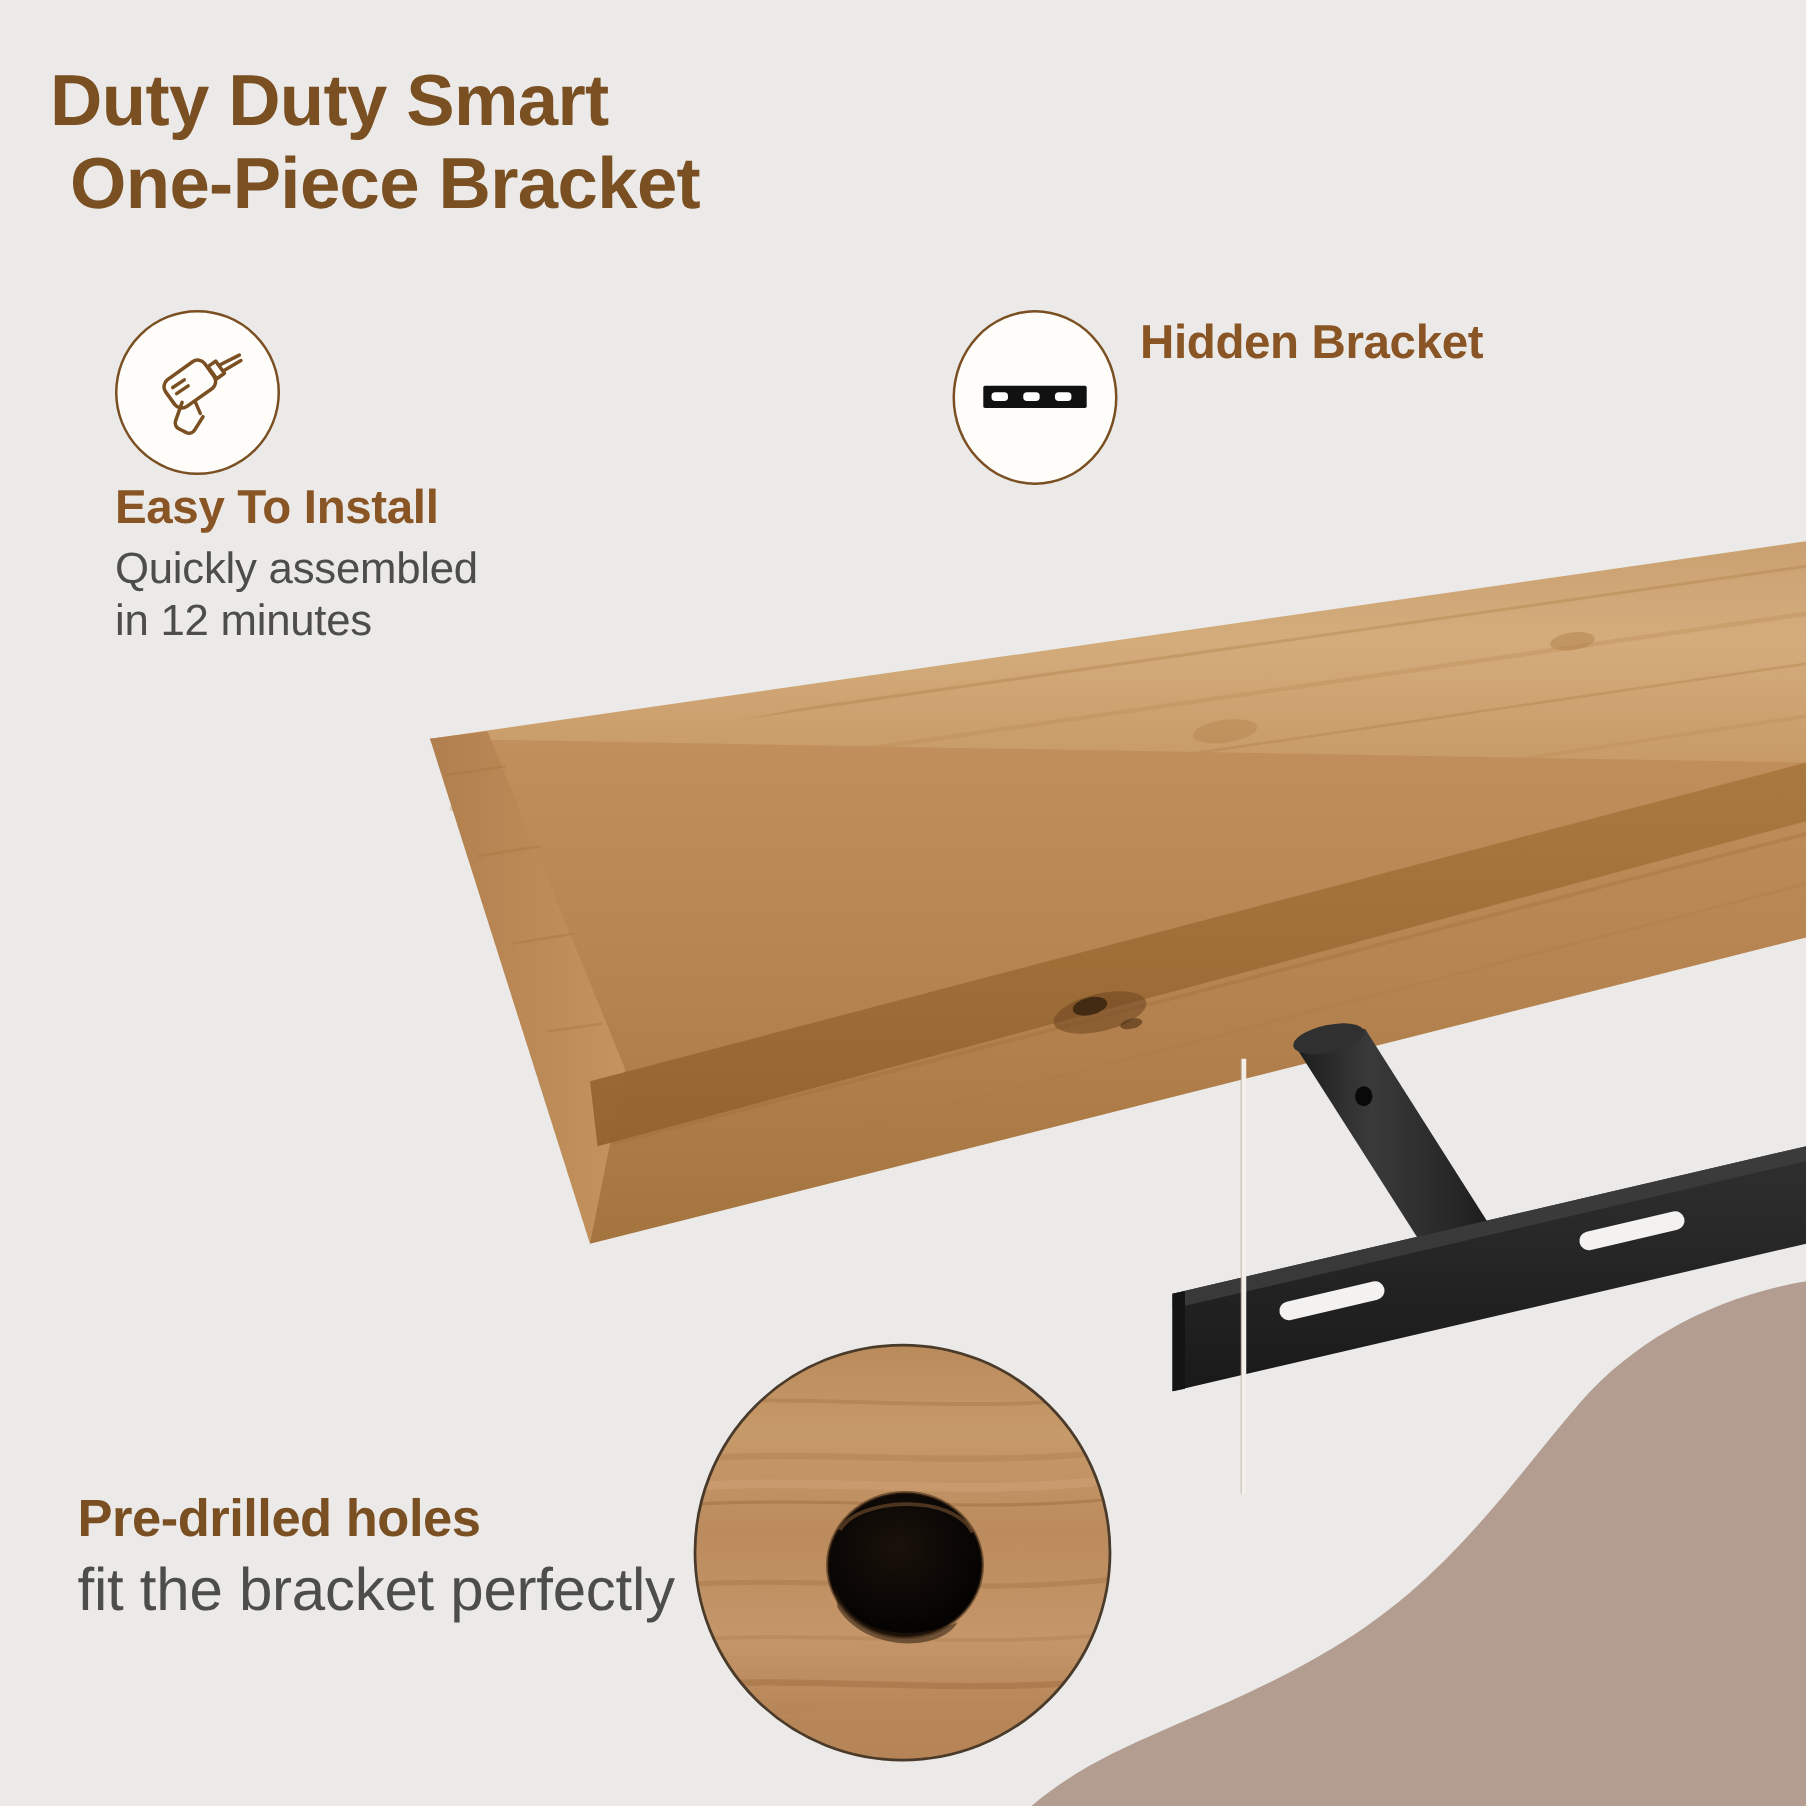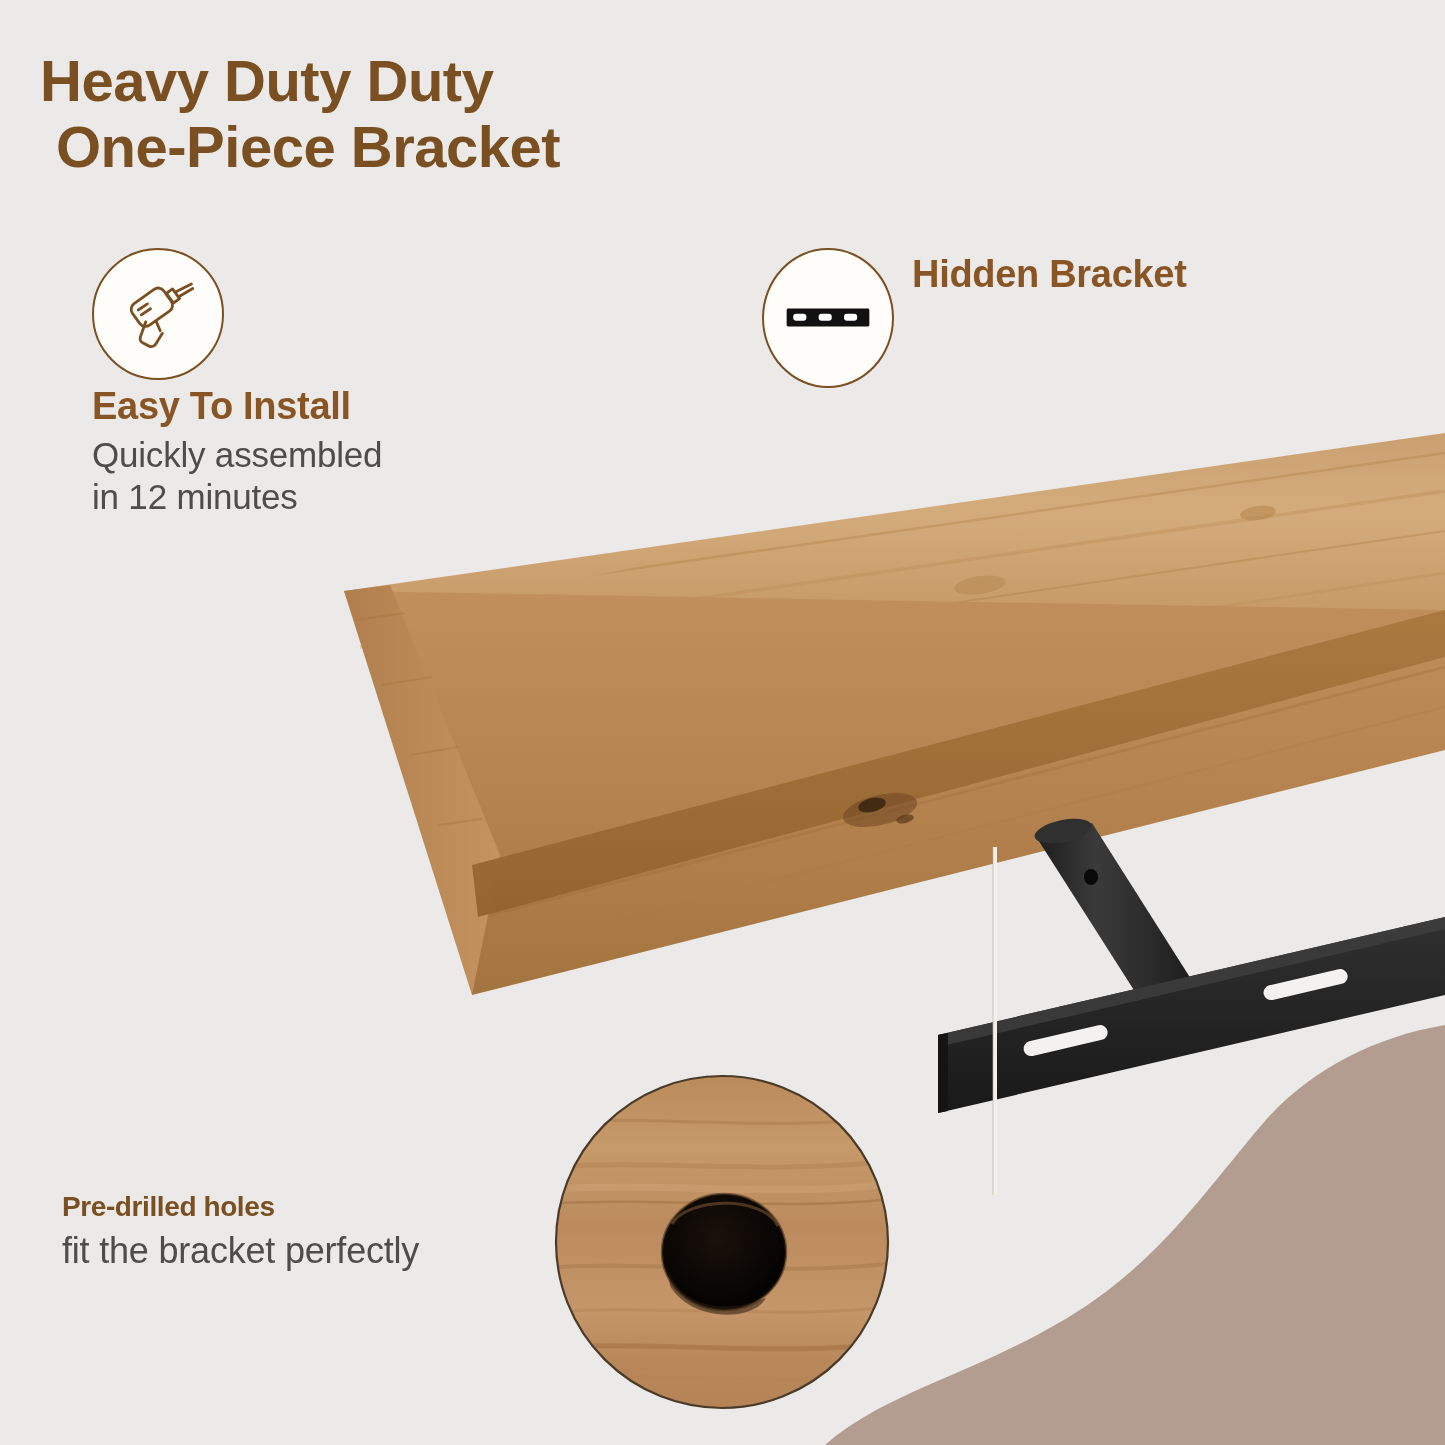--- a/index.html
+++ b/index.html
@@ -48,43 +48,43 @@
     margin-top:6px; letter-spacing:-0.2px;
   }
   .fbody span { display:block; white-space:nowrap; }
 
   
   .photo { position:absolute; left:0; top:395px; width:1445px; height:800px; }
 
   
   .callout-text { position:absolute; left:62px; top:1192px; }
   .callout-title {
-    font-size:28px; font-weight:bold; color:#7a4f22;
+    font-size:42px; font-weight:bold; color:#7a4f22;
     letter-spacing:-0.4px; line-height:1.1; white-space:nowrap;
   }
   .callout-sub {
-    font-size:36px; color:#4d4d4b; margin-top:7px;
+    font-size:48px; color:#4d4d4b; margin-top:7px;
     letter-spacing:-0.2px; white-space:nowrap;
   }
 
   
   .magnifier { position:absolute; left:552px; top:1072px; width:340px; height:340px; }
 </style>
 </head>
 <body>
 
 <div id="stage">
 
   <svg class="blob" viewBox="0 0 620 420" preserveAspectRatio="none">
     <path d="M620,0 L620,420 L0,420 C60,368 140,352 230,300
              C330,244 378,168 440,96 C484,46 548,12 620,0 Z" fill="#b39c90"></path>
   </svg>
 
   <div class="headline">
-    <span>Heavy Duty Duty</span>
+    <span>Duty Duty Smart</span>
     <span class="l2">One-Piece Bracket</span>
   </div>
 
   <div class="feature f1">
     <div class="badge">
       <svg width="88" height="88" viewBox="0 0 100 100" fill="none" stroke="#7a4f22" stroke-width="3.2" stroke-linecap="round" stroke-linejoin="round">
 
         <path d="M22.5 38.5 L45.5 22 a8 8 0 0 1 11 1.6 l8.5 11.8
                  a8 8 0 0 1 -1.6 11 L40.4 62.6 a8 8 0 0 1 -11 -1.6
                  L20.9 49.2 a8 8 0 0 1 1.6 -10.7 Z"></path>

